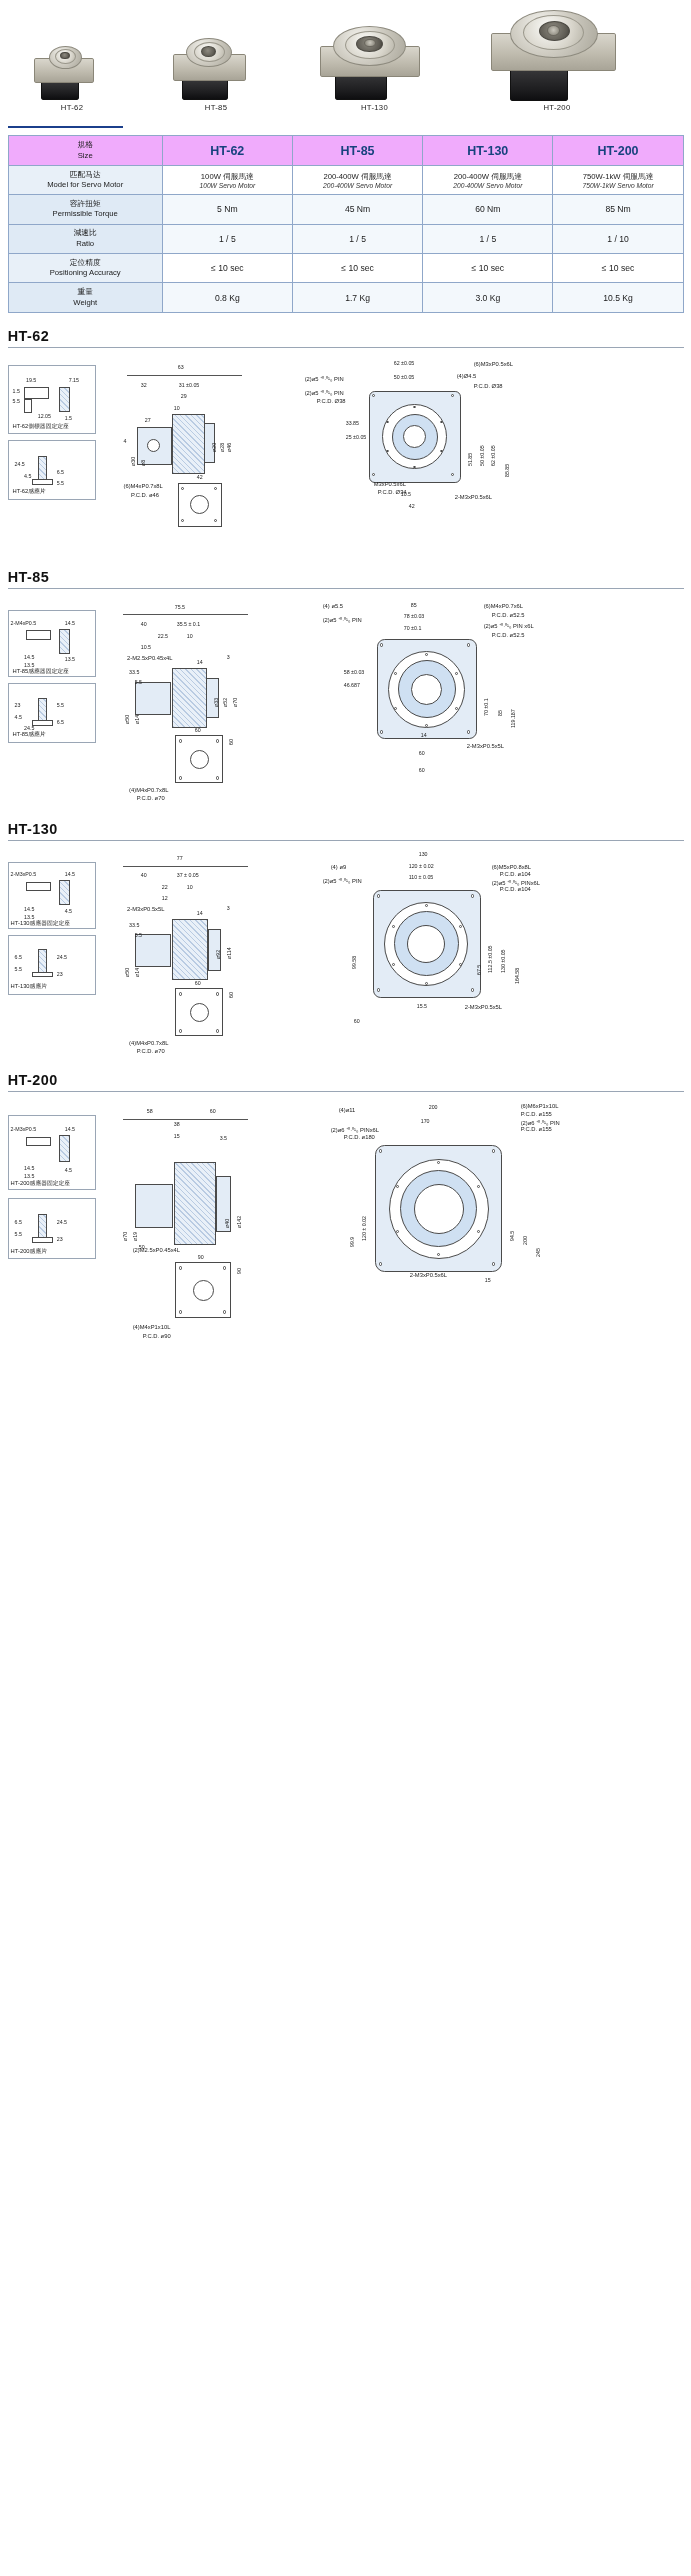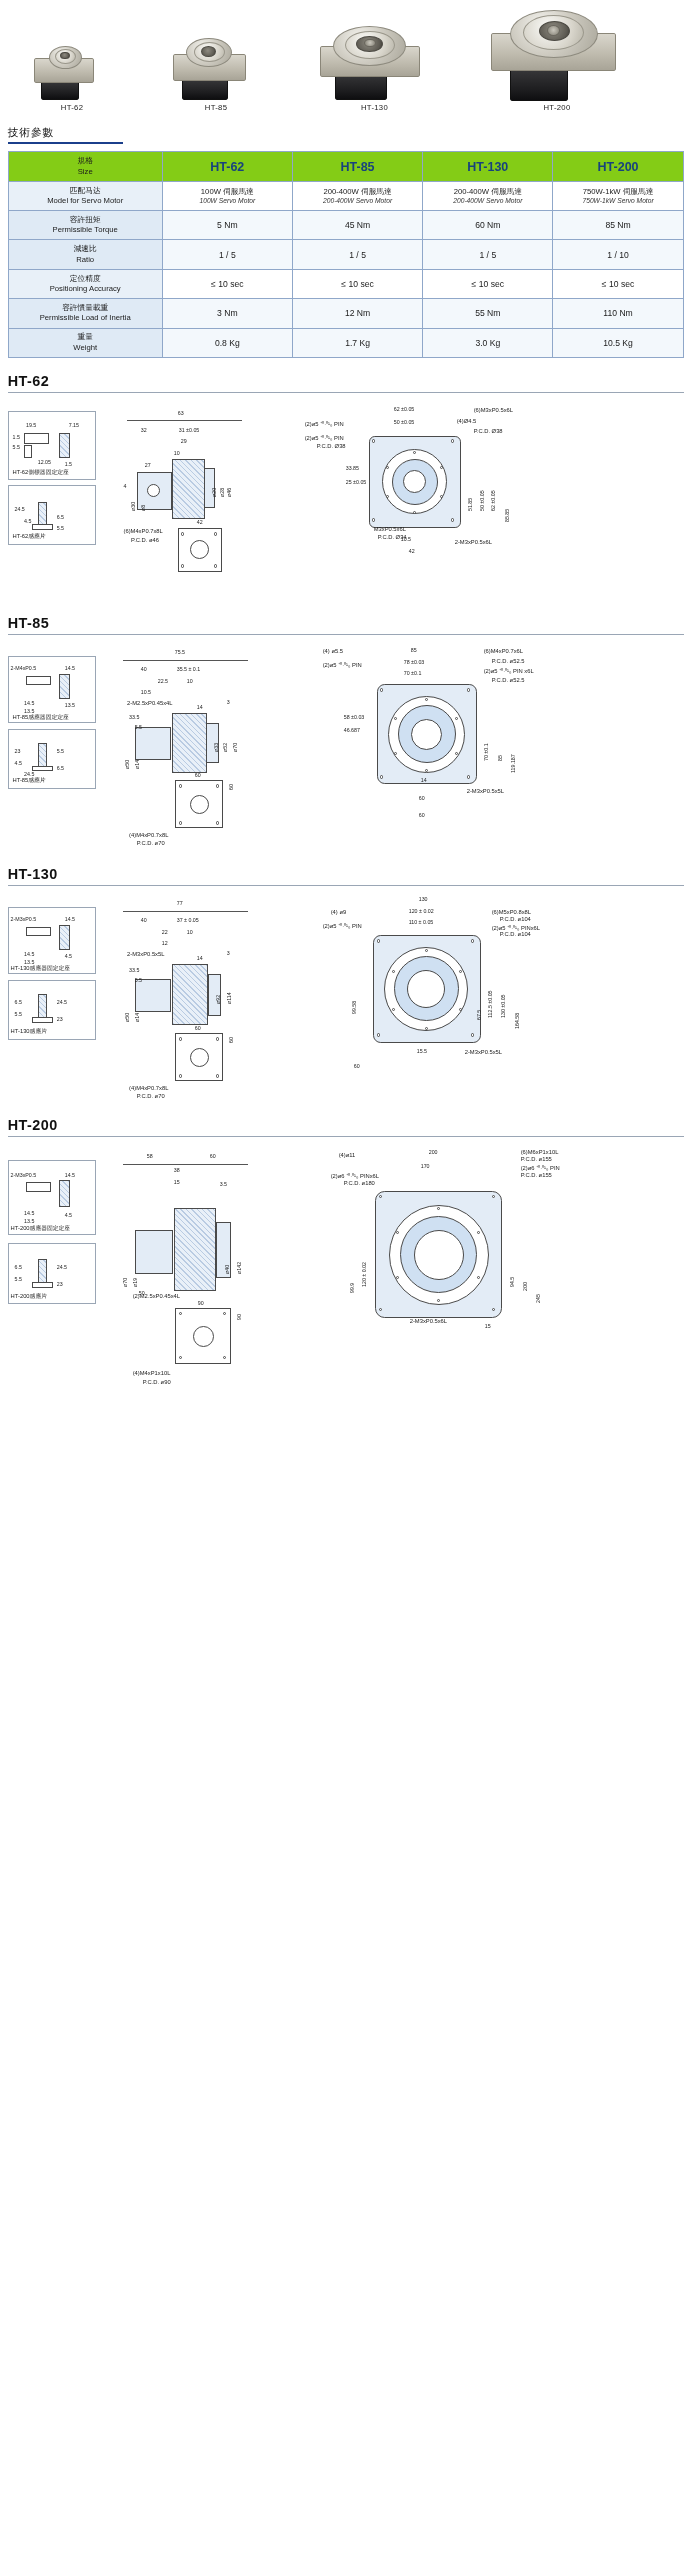--- a/index.html
+++ b/index.html
@@ -118,21 +118,21 @@
     width: 154px;
     background: #e8f0f8;
     font-size: 7.7px;
     line-height: 1.35;
     color: #1a1a1a;
     padding: 3.8px 3.8px;
   }
   table.spec .lbl .zh { display: block; font-size: 7.7px; }
   table.spec .lbl .en { display: block; font-size: 7.7px; }
   table.spec .hd {
-    background: #84cc16;
+    background: #f0abfc;
     font-size: 12.5px;
     font-weight: bold;
     color: #17427e;
     height: 25px;
   }
   table.spec .hd.lbl {
     font-size: 7.7px;
     font-weight: normal;
     color: #1a1a1a;
   }
@@ -271,21 +271,20 @@
       <div class="ring-outer" style="left:25px;top:1.9px;width:88px;height:48px;"></div>
       <div class="ring-mid" style="left:38px;top:7.7px;width:61px;height:35px;"></div>
       <div class="ring-in" style="left:54px;top:13.4px;width:31px;height:20px;"></div>
       <div class="ring-core" style="left:62px;top:17.3px;width:13.4px;height:10.6px;"></div>
     </div>
     <div class="cap">HT-200</div>
   </div>
 </div>
 
 <div class="sec-head">
-  <div class="zh">技術參數</div>
 </div>
 <div class="sec-underline"></div>
 
 <div class="spec-wrap">
   <table class="spec">
     <tbody>
         <tr>
       <td class="lbl hd">
         <span class="zh">規格</span>
         <span class="en">Size</span>
@@ -348,30 +347,20 @@
         <span class="en">Positioning Accuracy</span>
       </td>
       <td class="val">≤ 10 sec</td>
       <td class="val">≤ 10 sec</td>
       <td class="val">≤ 10 sec</td>
       <td class="val">≤ 10 sec</td>
     </tr>
 
 
 
-    <tr class="alt">
-      <td class="lbl">
-        <span class="zh">容許慣量載重</span>
-        <span class="en">Permissible Load of Inertia</span>
-      </td>
-      <td class="val">3 Nm</td>
-      <td class="val">12 Nm</td>
-      <td class="val">55 Nm</td>
-      <td class="val">110 Nm</td>
-    </tr>
 
 
     <tr class="alt">
       <td class="lbl">
         <span class="zh">重量</span>
         <span class="en">Weight</span>
       </td>
       <td class="val">0.8 Kg</td>
       <td class="val">1.7 Kg</td>
       <td class="val">3.0 Kg</td>

